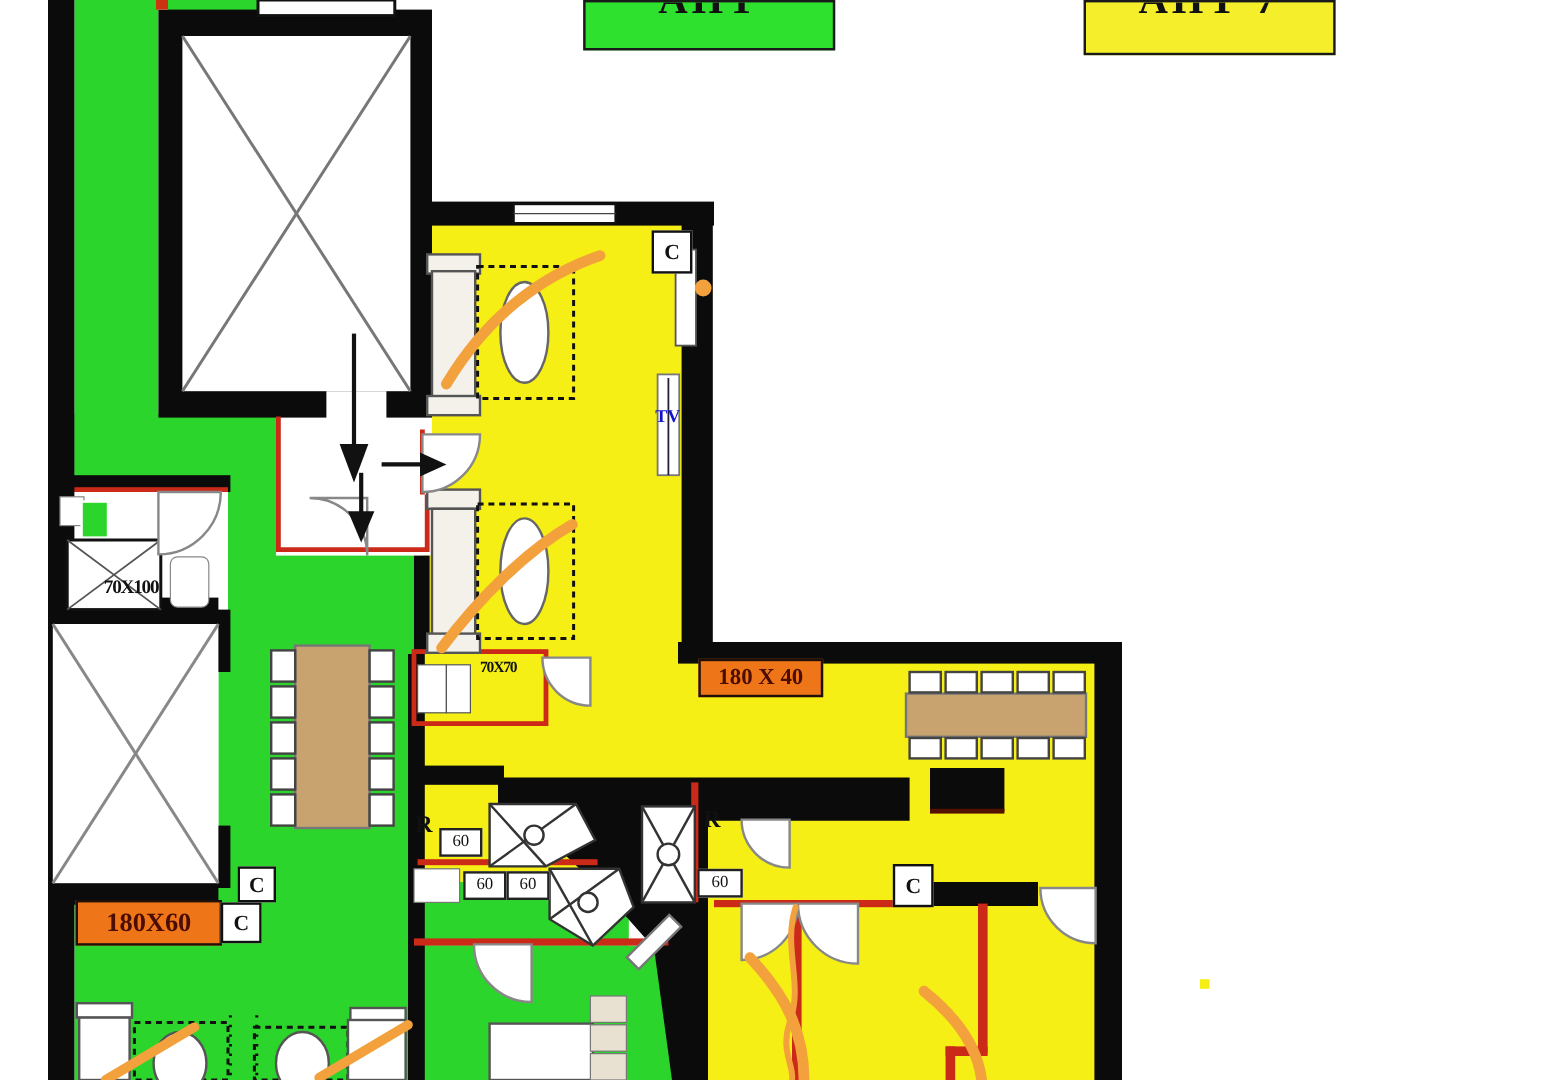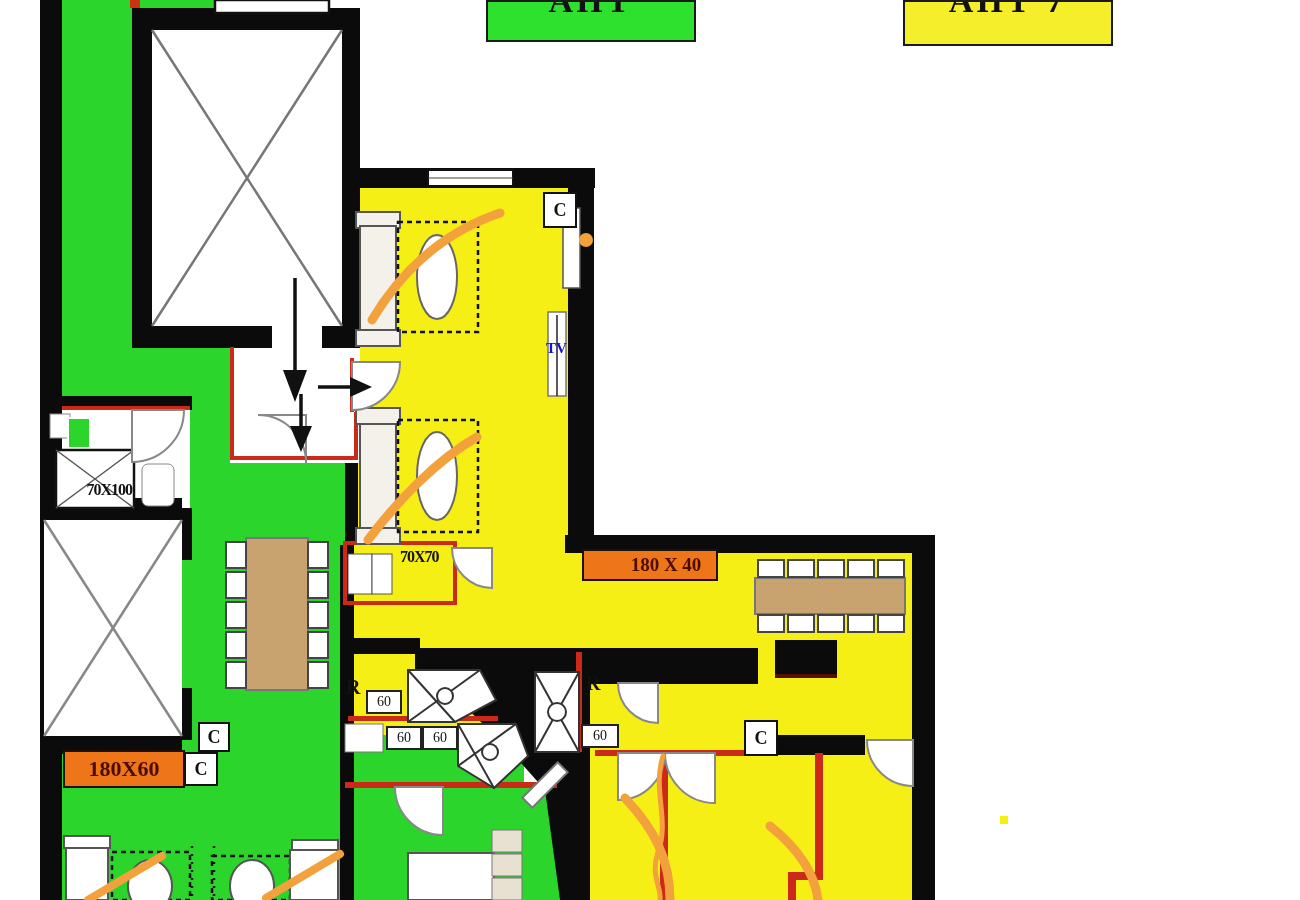--- a/index.html
+++ b/index.html
@@ -11,21 +11,21 @@
          display:flex;justify-content:center;align-items:flex-start;}
   .badge span{font-weight:bold;font-size:34px;letter-spacing:4px;margin-top:-20px;color:#111;}
   .c-box{background:#fff;border:2px solid #111;display:flex;align-items:center;justify-content:center;
          font-weight:bold;font-size:18px;}
   .sixty-box{background:#fff;border:2px solid #222;display:flex;align-items:center;justify-content:center;
          font-weight:normal;font-size:14px;letter-spacing:0;}
   .r-lbl{font-weight:bold;font-size:20px;}
   .dim-orange{background:#EE7518;border:2px solid #20100a;color:#4a0d00;font-weight:bold;
          display:flex;align-items:center;justify-content:center;}
   .tv-lbl{color:#1414CC;font-weight:bold;font-size:15px;}
-  .tiny-dim{font-weight:bold;font-size:16px;letter-spacing:-1px;color:#111;}
+  .tiny-dim{font-weight:bold;font-size:13px;letter-spacing:-1px;color:#111;}
 </style>
 </head>
 <body>
 
 <div id="stage">
 
 <svg id="plan-svg" width="1300" height="900" viewBox="0 0 1300 900">
 
   <g fill="#2BD52B">
     <rect x="62" y="0" width="70" height="418"></rect>
@@ -241,21 +241,21 @@
 
 <div class="badge" style="left:486px;top:0;width:206px;height:38px;background:#2EE12E;">
   <span>АПТ</span>
 </div>
 <div class="badge" style="left:903px;top:0;width:206px;height:42px;background:#F4EF2A;">
   <span>АПТ 7</span>
 </div>
 
 <div class="lbl" style="left:60px;top:465px;width:72px;text-align:right;font-weight:bold;font-size:16px;letter-spacing:-1px;margin-top:16px;">70X100</div>
 
-<div class="lbl dim-orange" style="left:582px;top:549px;width:100px;height:28px;font-size:19px;padding-left:32px;">180 X 40</div>
+<div class="lbl dim-orange" style="left:582px;top:549px;width:100px;height:28px;font-size:19px;">180 X 40</div>
 
 <div class="lbl dim-orange" style="left:63px;top:750px;width:118px;height:34px;font-size:22px;text-align:right;">180X60</div>
 
 <div class="lbl tiny-dim" style="left:400px;top:548px;">70X70</div>
 
 <div class="lbl c-box" style="left:543px;top:192px;width:30px;height:32px;">C</div>
 <div class="lbl c-box" style="left:198px;top:722px;width:28px;height:26px;">C</div>
 <div class="lbl c-box" style="left:184px;top:752px;width:30px;height:30px;">C</div>
 <div class="lbl c-box" style="left:744px;top:720px;width:30px;height:32px;">C</div>
 

